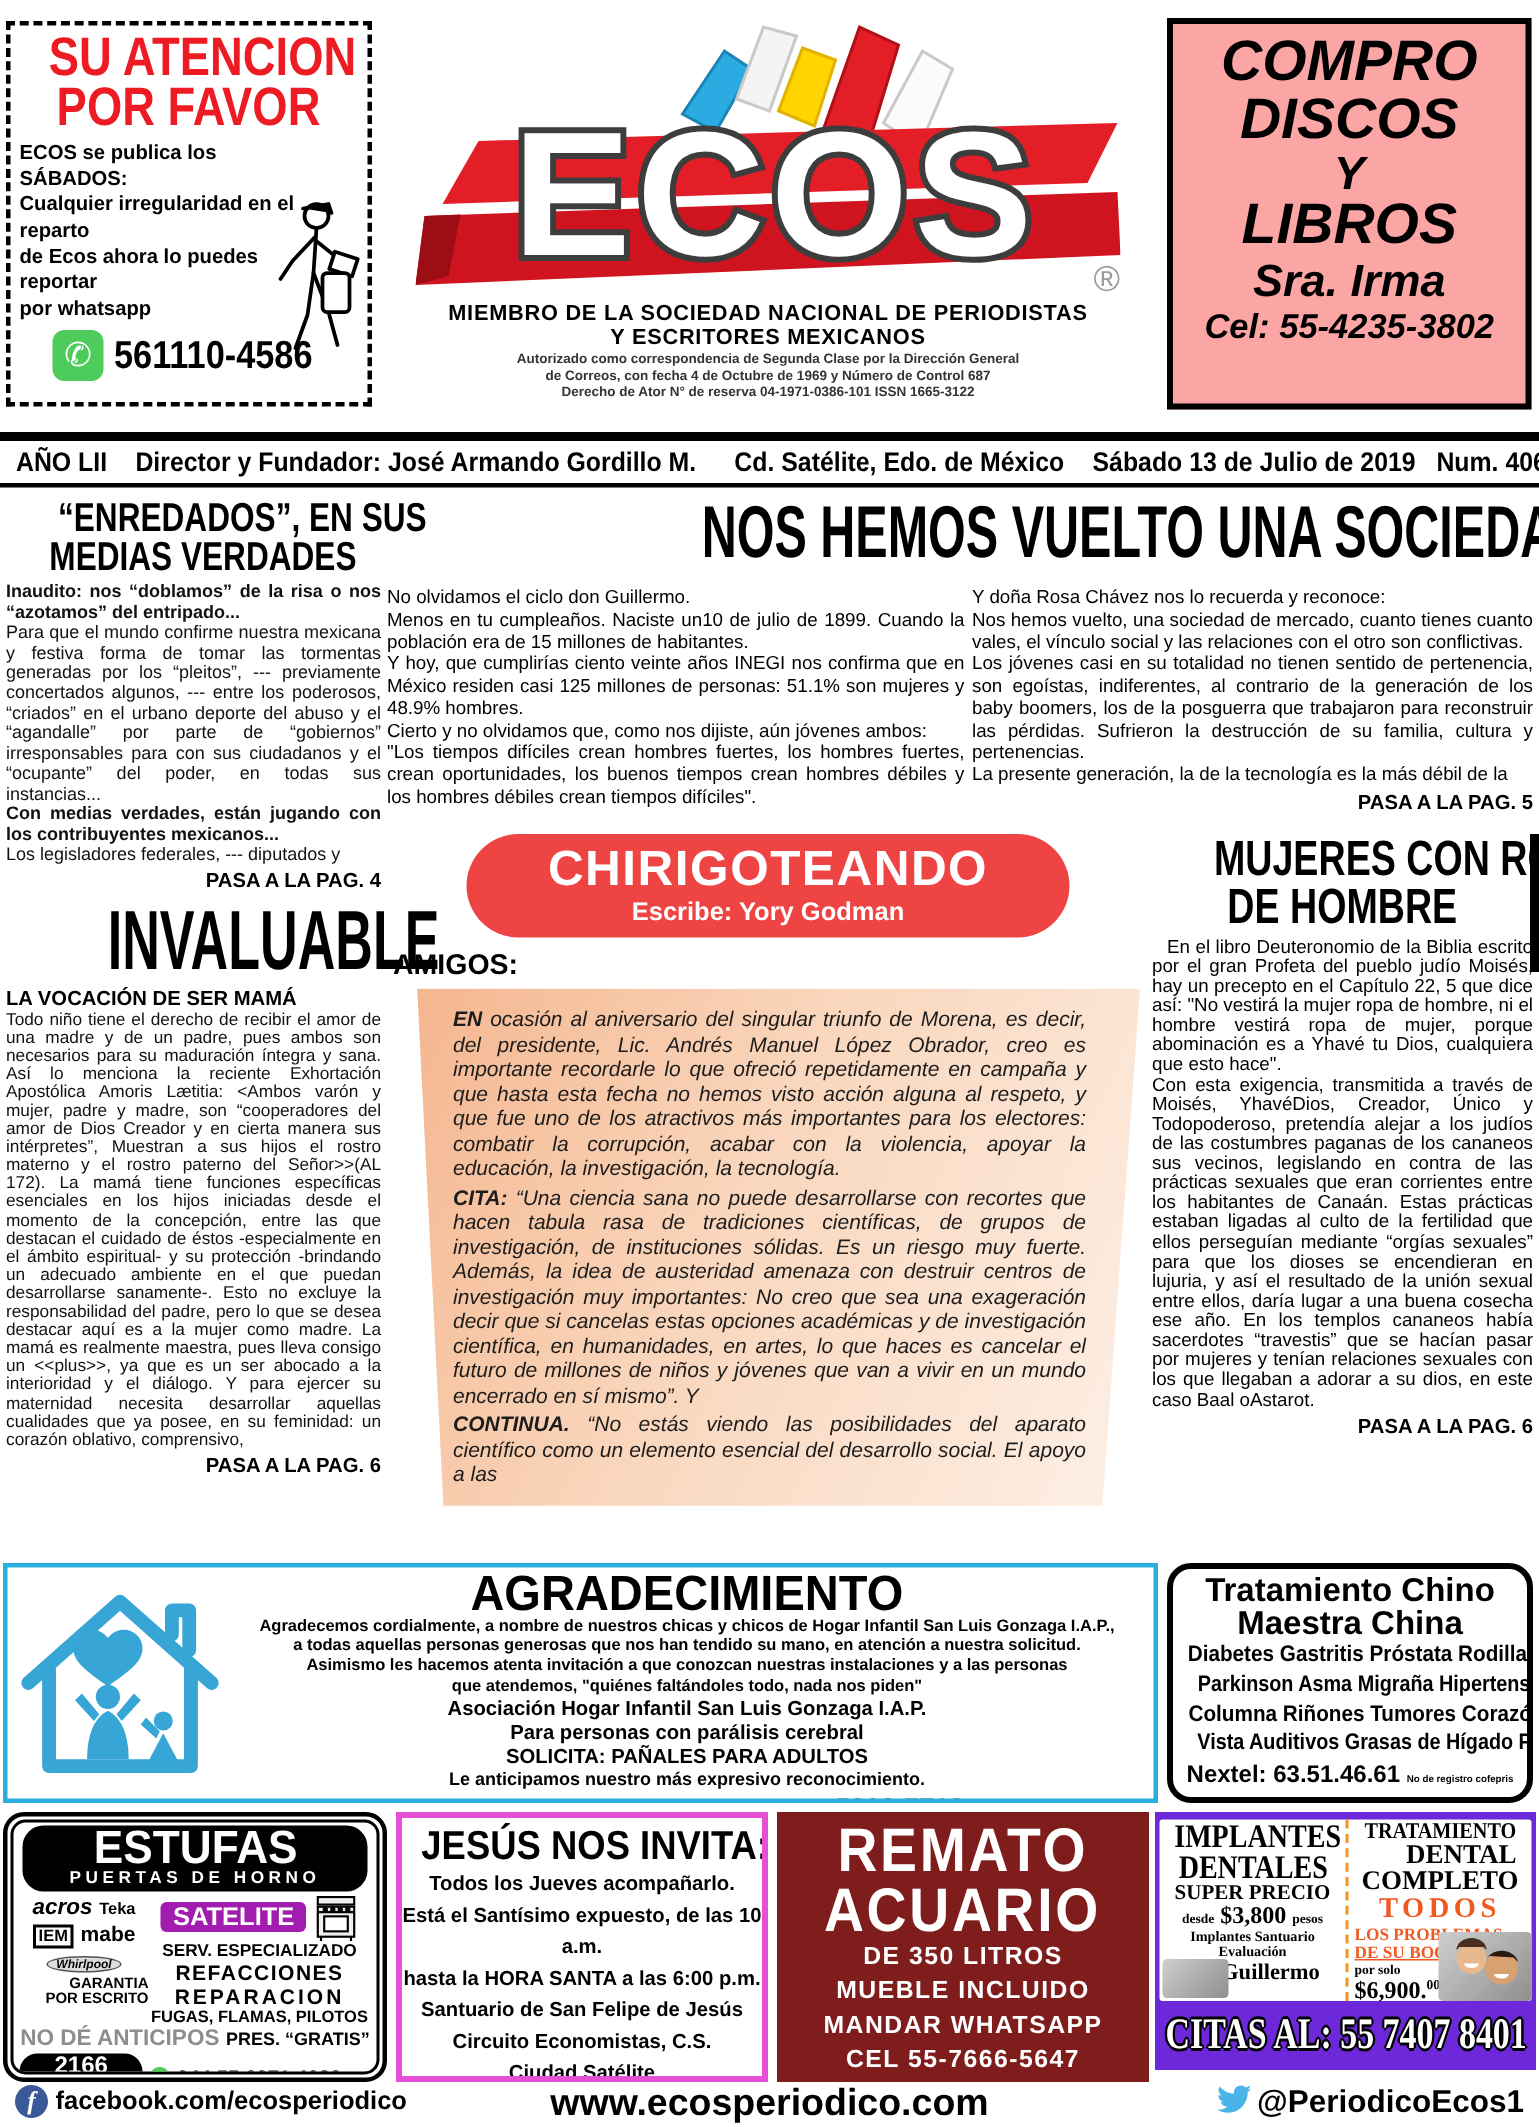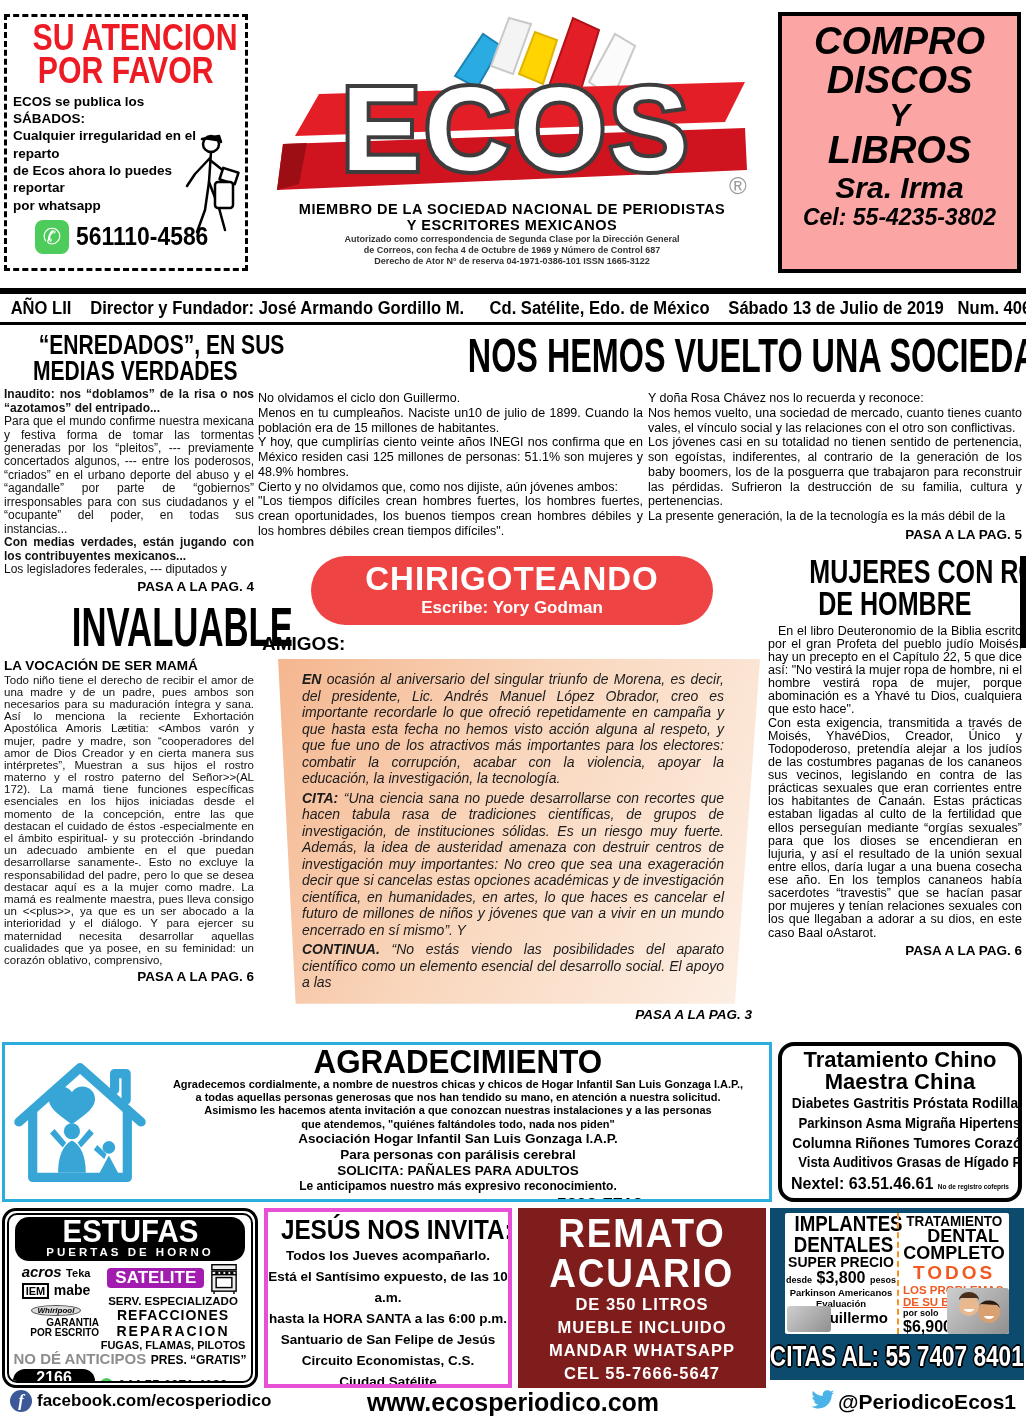--- a/index.html
+++ b/index.html
@@ -75,21 +75,21 @@
   .est-right{flex:1;text-align:center;font-weight:900;}
   .satelite{background:#a21caf;color:#fff;font-weight:900;font-size:17px;border-radius:4px;padding:0 8px;display:inline-block;}
   .est-gray{color:#8d8d8d;font-weight:900;font-size:15px;}
   .est-telpill{background:#000;color:#fff;border-radius:12px;padding:0 10px;font-weight:900;font-size:16px;display:inline-block;}
   .jesus{left:264px;top:1208px;width:248px;height:180px;border:4px solid #e74fd4;box-sizing:border-box;text-align:center;padding-top:3px;overflow:hidden;}
   .jesus-title{font-size:27px;font-weight:900;}
   .jesus-line{font-size:13.5px;font-weight:bold;line-height:1.55;}
   .remato{left:518px;top:1208px;width:248px;height:180px;background:#7f1d1d;color:#fff;text-align:center;box-sizing:border-box;padding-top:5px;overflow:hidden;}
   .rem-big{font-size:41px;font-weight:900;line-height:.98;letter-spacing:2px;}
   .rem-small{font-size:16.5px;font-weight:900;line-height:1.38;letter-spacing:1px;}
-  .dental{left:770px;top:1208px;width:254px;height:172px;background:#0c4a6e;box-sizing:border-box;padding:5px 15px 0;overflow:hidden;}
+  .dental{left:770px;top:1208px;width:254px;height:172px;background:#6d28d9;box-sizing:border-box;padding:5px 3px 0;overflow:hidden;font-family:Liberation Serif, serif;}
   .dental-in{background:#fff;height:121px;display:flex;position:relative;border-radius:2px;}
   .den-left{width:50%;text-align:center;padding-top:1px;}
   .den-right{width:50%;border-left:2px dashed #f7941d;text-align:center;padding-top:1px;position:relative;}
   .den-h{font-weight:900;line-height:.95;}
   .den-orange{color:#f05a22;font-weight:900;}
   .citas{height:44px;display:flex;align-items:center;justify-content:center;}
   .citas-text{color:#fff;font-weight:900;font-size:29px;
       text-shadow:-2px 0 #000,2px 0 #000,0 -2px #000,0 2px #000,-1px -1px #000,1px 1px #000,-1px 1px #000,1px -1px #000;}
   .photo-ph{background:linear-gradient(135deg,#cfcfcf,#8f8f8f);border-radius:3px;position:absolute;}
   
@@ -214,21 +214,20 @@
     <div class="ch-pill">
       <div class="ch-title">CHIRIGOTEANDO</div>
       <div class="ch-byline">Escribe: Yory Godman</div>
     </div>
     <div class="amigos">AMIGOS:</div>
     <div class="peach">
       <p><b>EN</b><span> ocasión al aniversario del singular triunfo de Morena, es decir, del presidente, Lic. Andrés Manuel López Obrador, creo es importante recordarle lo que ofreció repetidamente en campaña y que hasta esta fecha no hemos visto acción alguna al respeto, y que fue uno de los atractivos más importantes para los electores: combatir la corrupción, acabar con la violencia, apoyar la educación, la investigación, la tecnología.</span></p>
       <p><b>CITA:</b><span> “Una ciencia sana no puede desarrollarse con recortes que hacen tabula rasa de tradiciones científicas, de grupos de investigación, de instituciones sólidas. Es un riesgo muy fuerte. Además, la idea de austeridad amenaza con destruir centros de investigación muy importantes: No creo que sea una exageración decir que si cancelas estas opciones académicas y de investigación científica, en humanidades, en artes, lo que haces es cancelar el futuro de millones de niños y jóvenes que van a vivir en un mundo encerrado en sí mismo”. Y</span></p>
       <p><b>CONTINUA.</b><span> “No estás viendo las posibilidades del aparato científico como un elemento esencial del desarrollo social. El apoyo a las</span></p>
     </div>
-    <div class="jump" style="font-style:italic;margin-right:14px;">PASA A LA PAG. 3</div>
   </div>
 
   <div class="abs mujeres">
     <div class="hl muj-hl">
       <span class="cond" style="--sx:.76">MUJERES CON ROPA</span><br>
       <span class="cond" style="--sx:.76">DE HOMBRE</span>
     </div>
     <p style="text-indent:10px;margin-top:4px;">En el libro Deuteronomio de la Biblia escrito por el gran Profeta del pueblo judío Moisés, hay un precepto en el Capítulo 22, 5 que dice así: "No vestirá la mujer ropa de hombre, ni el hombre vestirá ropa de mujer, porque abominación es a Yhavé tu Dios, cualquiera que esto hace".</p>
     <p>Con esta exigencia, transmitida a través de Moisés, YhavéDios, Creador, Único y Todopoderoso, pretendía alejar a los judíos de las costumbres paganas de los cananeos sus vecinos, legislando en contra de las prácticas sexuales que eran corrientes entre los habitantes de Canaán. Estas prácticas estaban ligadas al culto de la fertilidad que ellos perseguían mediante “orgías sexuales” para que los dioses se encendieran en lujuria, y así el resultado de la unión sexual entre ellos, daría lugar a una buena cosecha ese año. En los templos cananeos había sacerdotes “travestis” que se hacían pasar por mujeres y tenían relaciones sexuales con los que llegaban a adorar a su dios, en este caso Baal oAstarot.</p>
     <div class="jump">PASA A LA PAG. 6</div>
@@ -361,21 +360,21 @@
     <div class="dental-in">
       <div class="den-left">
         <div class="den-h" style="font-size:22px;"><span class="cond" style="--sx:.85">IMPLANTES</span></div>
         <div class="den-h" style="font-size:22px;"><span class="cond" style="--sx:.85">DENTALES</span></div>
         <div class="den-h" style="font-size:14px;">SUPER PRECIO</div>
         <div>
           <span style="font-size:9px;font-weight:bold;">desde</span>
           <span style="font-size:16px;font-weight:900;">$3,800</span>
           <span style="font-size:9px;font-weight:bold;">pesos</span>
         </div>
-        <div style="font-size:9.5px;font-weight:900;">Parkinson Americanos</div>
+        <div style="font-size:9.5px;font-weight:900;">Implantes Santuario</div>
         <div style="font-size:9.5px;font-weight:900;">Evaluación</div>
         <div style="font-size:15px;font-weight:900;margin-left:24px;">Guillermo</div>
         <div class="photo-ph" style="left:2px;bottom:2px;width:44px;height:26px;"></div>
       </div>
       <div class="den-right">
         <div class="den-h" style="font-size:15px;"><span class="cond" style="--sx:.9">TRATAMIENTO</span></div>
         <div class="den-h" style="font-size:18px;text-align:right;padding-right:10px;">DENTAL</div>
         <div class="den-h" style="font-size:18px;">COMPLETO</div>
         <div class="den-orange" style="font-size:19px;letter-spacing:3px;">TODOS</div>
         <div class="den-orange" style="font-size:11.5px;text-align:left;padding-left:4px;">LOS PROBLEMAS</div>

